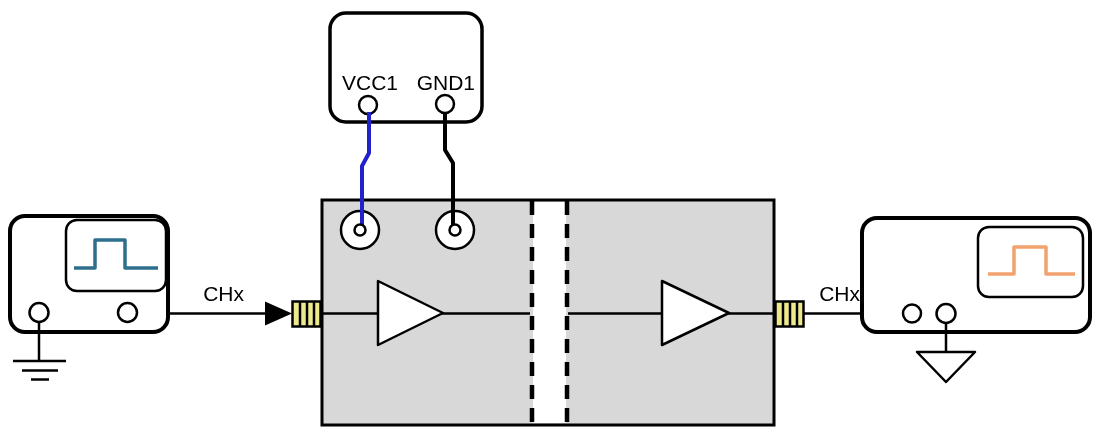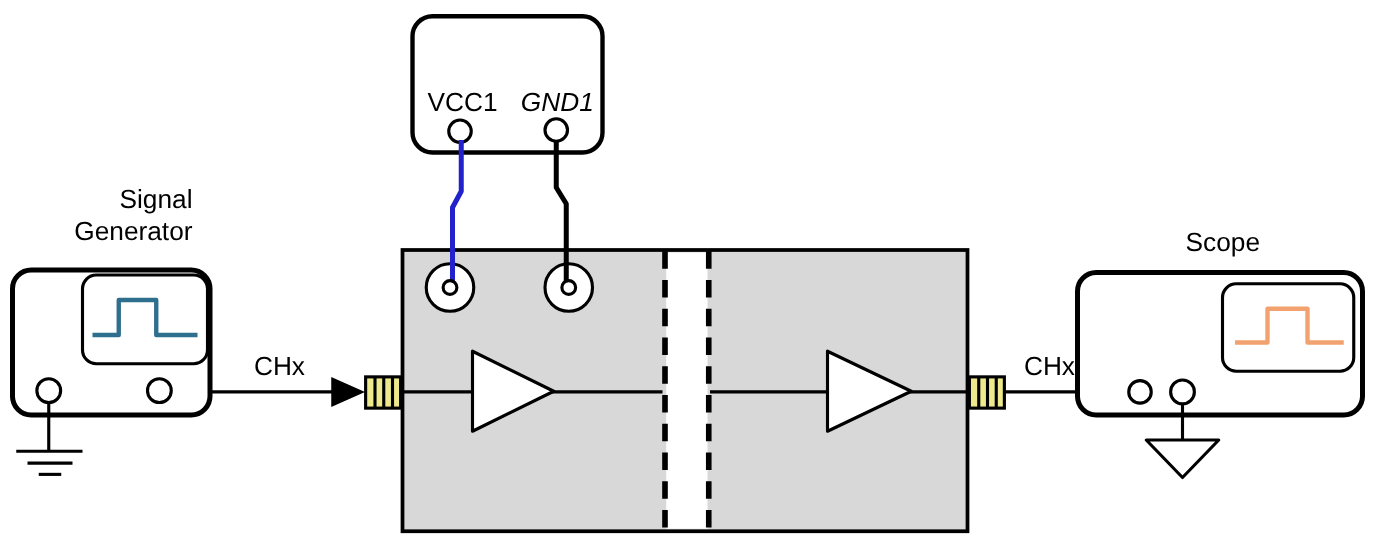--- a/index.html
+++ b/index.html
@@ -25,21 +25,21 @@
     color: #000000;
     font-size: 21px;
     line-height: 26px;
     text-align: right;
     white-space: normal;
     user-select: none;
   }
   .lbl-signal-gen { left: 32px; top: 147px; width: 122px; }
   .lbl-scope      { left: 928px; top: 182px; width: 80px; }
   .lbl-vcc1       { left: 336px; top: 70px;  width: 62px; }
-  .lbl-gnd1       { left: 413px; top: 70px;  width: 62px; font-style: italic; }
+  .lbl-gnd1       { left: 413px; top: 70px;  width: 62px; }
   .lbl-chx-in     { left: 186px; top: 281px; width: 58px; }
   .lbl-chx-out    { left: 802px; top: 281px; width: 58px; }
 </style>
 </head>
 <body>
 
 <div class="canvas">
 
   <svg width="1100" height="441" viewBox="0 0 1100 441">
 
@@ -101,20 +101,18 @@
 
     <rect x="862" y="218" width="228" height="114" rx="15" fill="#ffffff" stroke="#000000" stroke-width="4"></rect>
     <rect x="978" y="227" width="105" height="70" rx="11" fill="#ffffff" stroke="#000000" stroke-width="2.5"></rect>
     <polyline points="988,274 1014,274 1014,247 1046,247 1046,274 1075,274" fill="none" stroke="#F2A26E" stroke-width="3.5" stroke-linejoin="round"></polyline>
     <line x1="946" y1="322" x2="946" y2="352" stroke="#000000" stroke-width="2.5"></line>
     <circle cx="912" cy="313.5" r="9" fill="#ffffff" stroke="#000000" stroke-width="2.5"></circle>
     <circle cx="946" cy="313.5" r="9.5" fill="#ffffff" stroke="#000000" stroke-width="2.5"></circle>
     <polygon points="917,352 975,352 946,382" fill="#ffffff" stroke="#000000" stroke-width="2.5" stroke-linejoin="round"></polygon>
   </svg>
 
-  <div class="lbl lbl-signal-gen">Signal Generator</div>
-  <div class="lbl lbl-scope">Scope</div>
   <div class="lbl lbl-vcc1">VCC1</div>
   <div class="lbl lbl-gnd1">GND1</div>
   <div class="lbl lbl-chx-in">CHx</div>
   <div class="lbl lbl-chx-out">CHx</div>
 
 </div>
 
 </body></html>

